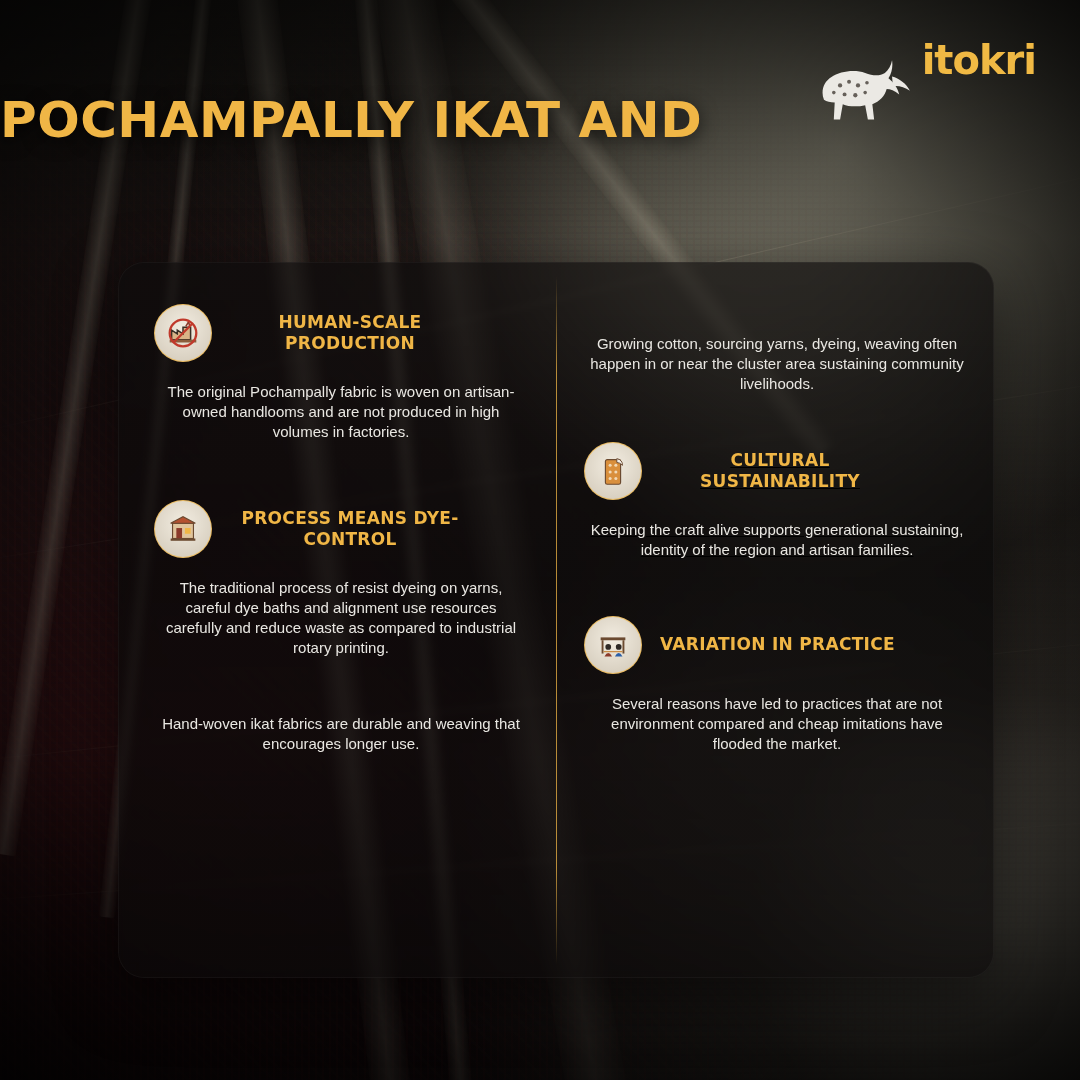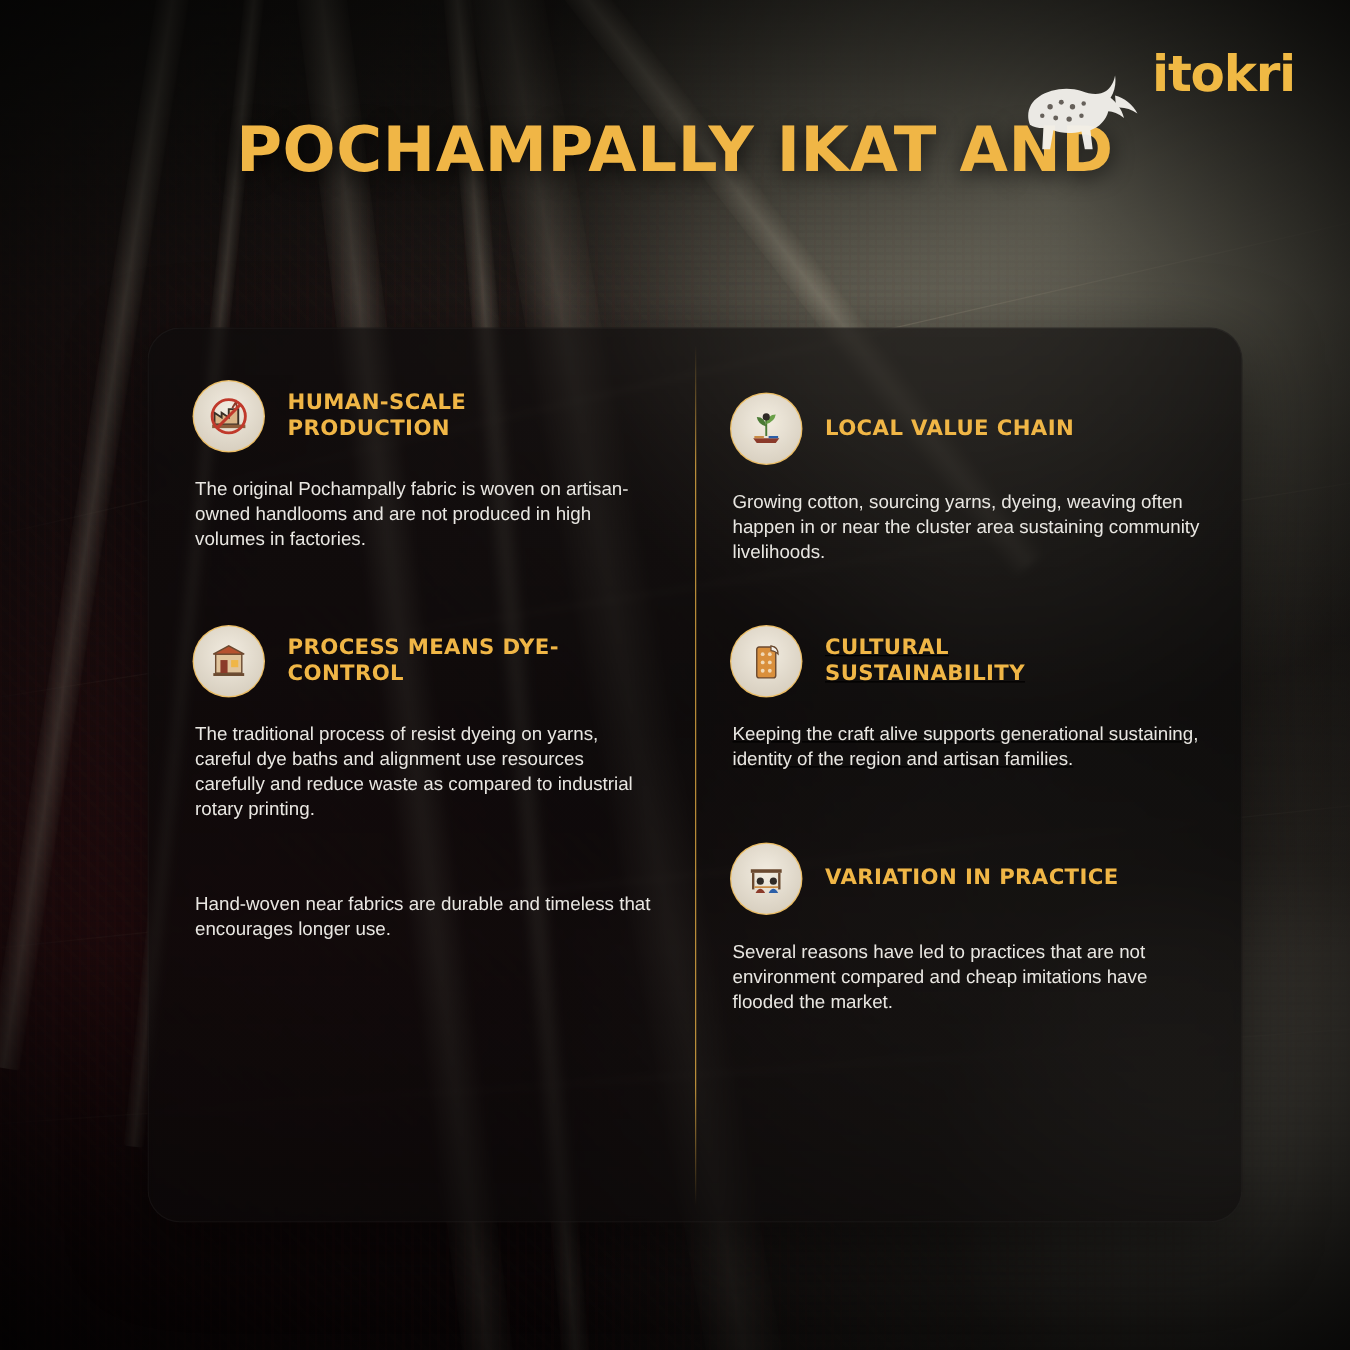--- a/index.html
+++ b/index.html
@@ -90,21 +90,20 @@
     z-index: 6;
     opacity: .96;
   }
 
   
   .title-wrap {
     position: absolute;
     top: 92px;
     left: 0;
     width: 1080px;
-    text-align: center;
     z-index: 5;
   }
   .title {
     color: #f0b646;
     font-size: 50px;
     line-height: 1.14;
     font-weight: 700;
     letter-spacing: .5px;
     text-shadow: 0 4px 18px rgba(0,0,0,.7);
     font-family: "DejaVu Sans", sans-serif;
@@ -138,20 +137,21 @@
     position: absolute;
     inset: 0;
     display: flex;
     z-index: 2;
   }
   .col {
     width: 50%;
     padding: 42px 40px 0 40px;
     display: flex;
     flex-direction: column;
+    text-align: center;
   }
   .col.left  { padding-left: 36px;  padding-right: 30px; }
   .col.right { padding-left: 28px; padding-right: 26px; }
 
   .item { margin-bottom: 6px; }
   .item-head {
     display: flex;
     align-items: center;
     gap: 18px;
   }
@@ -278,42 +278,28 @@
                 <rect x="22" y="19" width="6" height="6" fill="#f0b646"></rect>
                 <rect x="7" y="30" width="26" height="2.4" fill="#6b4a30"></rect>
               </svg>
             </span>
             <span class="item-title">PROCESS MEANS DYE-CONTROL</span>
           </div>
           <div class="item-body">The traditional process of resist dyeing on yarns, careful dye baths and alignment use resources carefully and reduce waste as compared to industrial rotary printing.</div>
         </div>
 
         <div class="item">
-          <div class="item-body">Hand-woven near fabrics are durable and timeless that encourages longer use.</div>
+          <div class="item-body">Hand-woven ikat fabrics are durable and weaving that encourages longer use.</div>
         </div>
 
       </div>
 
       <div class="col right">
 
         <div class="item">
-          <div class="item-head">
-            <span class="icon-badge">
-              <svg viewBox="0 0 40 40" width="38" height="38">
-                <path d="M20 26 V12" stroke="#4a7a34" stroke-width="1.6" fill="none"></path>
-                <path d="M20 18 q-7 -2 -8 -8 q7 0 8 8z" fill="#4a7a34"></path>
-                <path d="M20 16 q7 -2 8 -8 q-7 0 -8 8z" fill="#6aa048"></path>
-                <circle cx="20" cy="10" r="3" fill="#2f2a26"></circle>
-                <path d="M9 28 h22 l-3 4 H12 z" fill="#8b3a2a"></path>
-                <path d="M10 26 h8 v2 h-8z" fill="#c98c46"></path>
-                <path d="M22 26 h8 v2 h-8z" fill="#2b5fa8"></path>
-              </svg>
-            </span>
-            <span class="item-title">LOCAL VALUE CHAIN</span>
-          </div>
           <div class="item-body">Growing cotton, sourcing yarns, dyeing, weaving often happen in or near the cluster area sustaining community livelihoods.</div>
         </div>
 
         <div class="item">
           <div class="item-head">
             <span class="icon-badge">
               <svg viewBox="0 0 40 40" width="38" height="38">
                 <rect x="12" y="8" width="16" height="26" rx="2" fill="#d98f3c" stroke="#6b4a30" stroke-width="1.2"></rect>
                 <g fill="#f6e6cc" opacity=".85">
                   <circle cx="17" cy="14" r="1.6"></circle>

